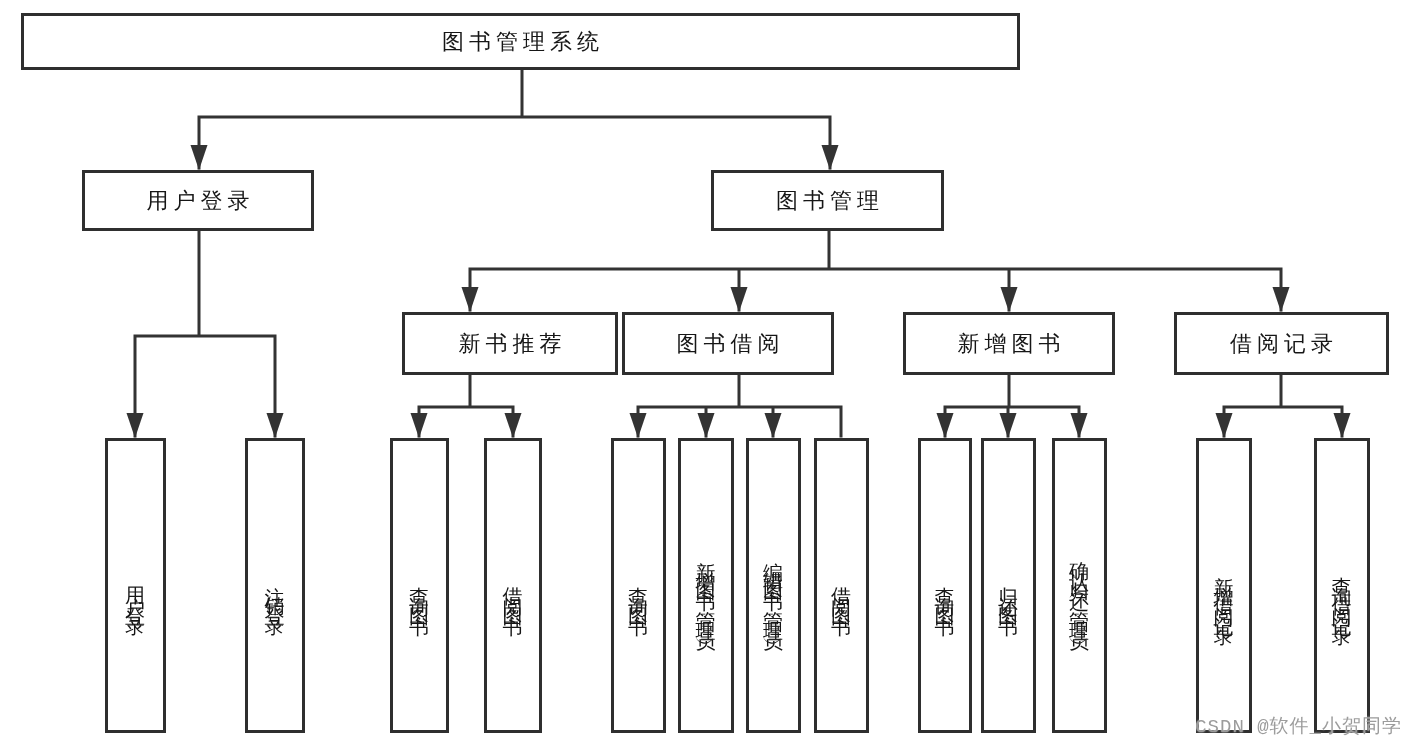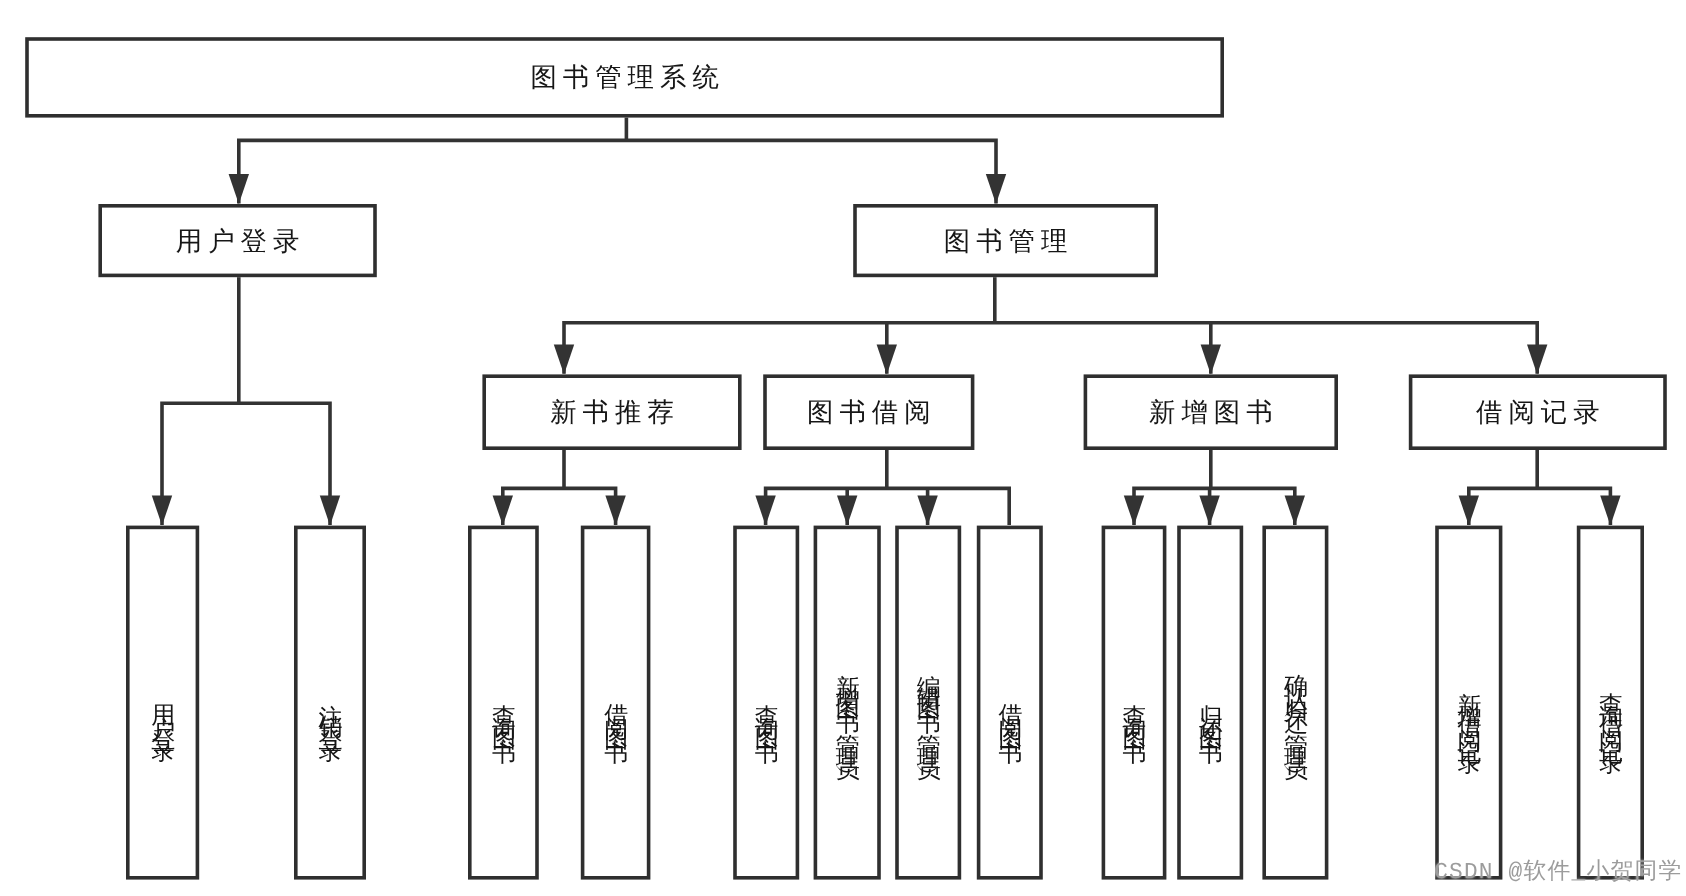--- a/index.html
+++ b/index.html
@@ -64,35 +64,35 @@
       <use href="#ah" transform="translate(706,438)"></use>
       <use href="#ah" transform="translate(773,438)"></use>
       <use href="#ah" transform="translate(945,438)"></use>
       <use href="#ah" transform="translate(1008,438)"></use>
       <use href="#ah" transform="translate(1079,438)"></use>
       <use href="#ah" transform="translate(1224,438)"></use>
       <use href="#ah" transform="translate(1342,438)"></use>
     </g>
   </svg>
 
-  <div class="node h-node" style="left:21px;top:13px;width:999px;height:67px;margin-top:18px;">
+  <div class="node h-node" style="left:21px;top:13px;width:999px;height:57px;">
     <span class="txt">图书管理系统</span>
   </div>
 
   <div class="node h-node" style="left:82px;top:170px;width:232px;height:61px;">
     <span class="txt">用户登录</span>
   </div>
-  <div class="node h-node" style="left:711px;top:170px;width:254px;height:61px;">
+  <div class="node h-node" style="left:711px;top:170px;width:233px;height:61px;">
     <span class="txt">图书管理</span>
   </div>
 
   <div class="node h-node" style="left:362px;top:312px;width:216px;height:63px;margin-left:40px;">
     <span class="txt">新书推荐</span>
   </div>
-  <div class="node h-node" style="left:636px;top:312px;width:176px;height:63px;font-family:Liberation Serif, serif;">
+  <div class="node h-node" style="left:622px;top:312px;width:212px;height:63px;font-family:Liberation Serif, serif;">
     <span class="txt">图书借阅</span>
   </div>
   <div class="node h-node" style="left:903px;top:312px;width:212px;height:63px;">
     <span class="txt">新增图书</span>
   </div>
   <div class="node h-node" style="left:1174px;top:312px;width:215px;height:63px;justify-content:center;">
     <span class="txt">借阅记录</span>
   </div>
 
   <div class="node v-node" style="left:105px;top:438px;width:61px;height:295px;">

